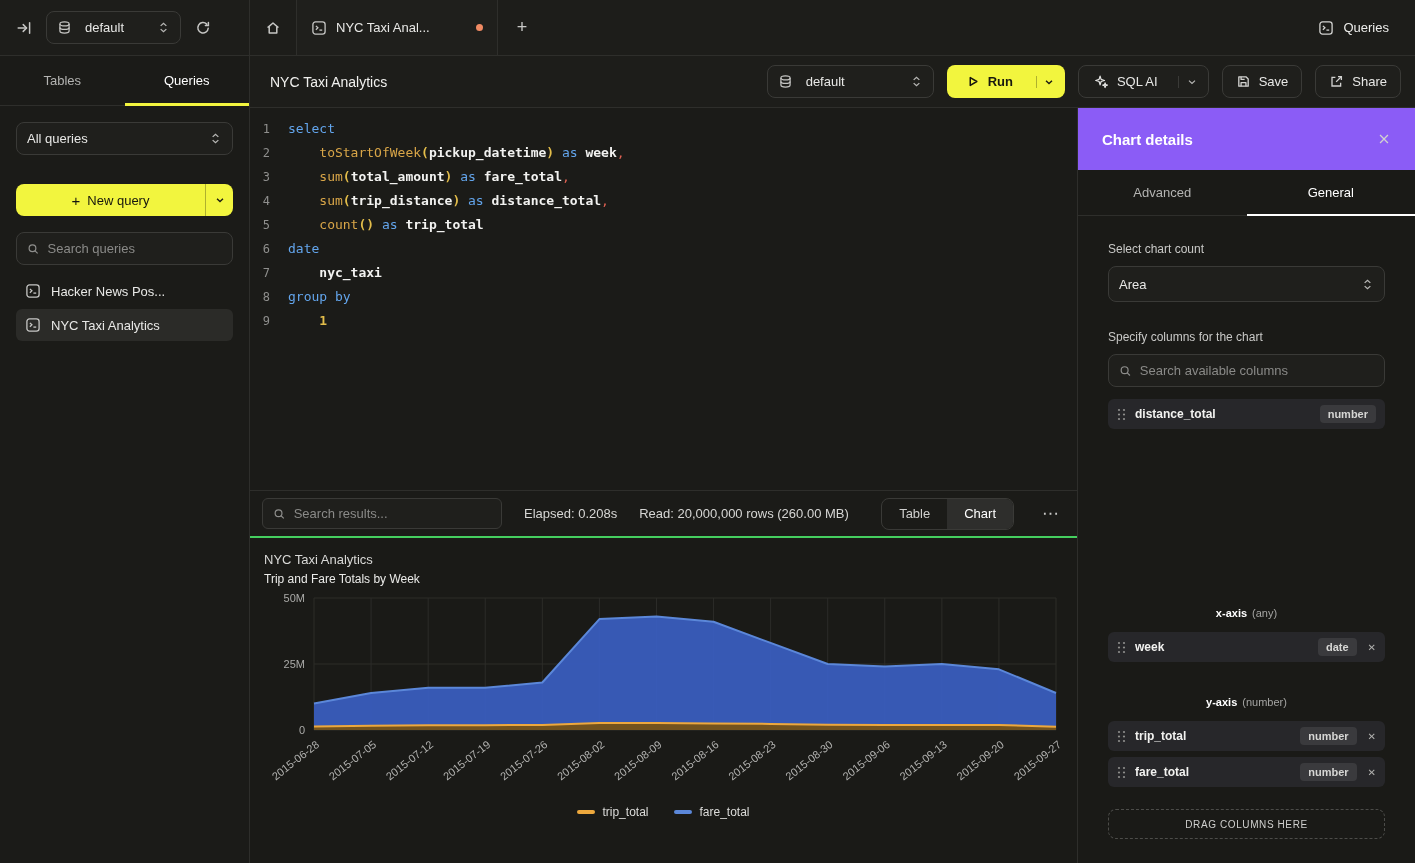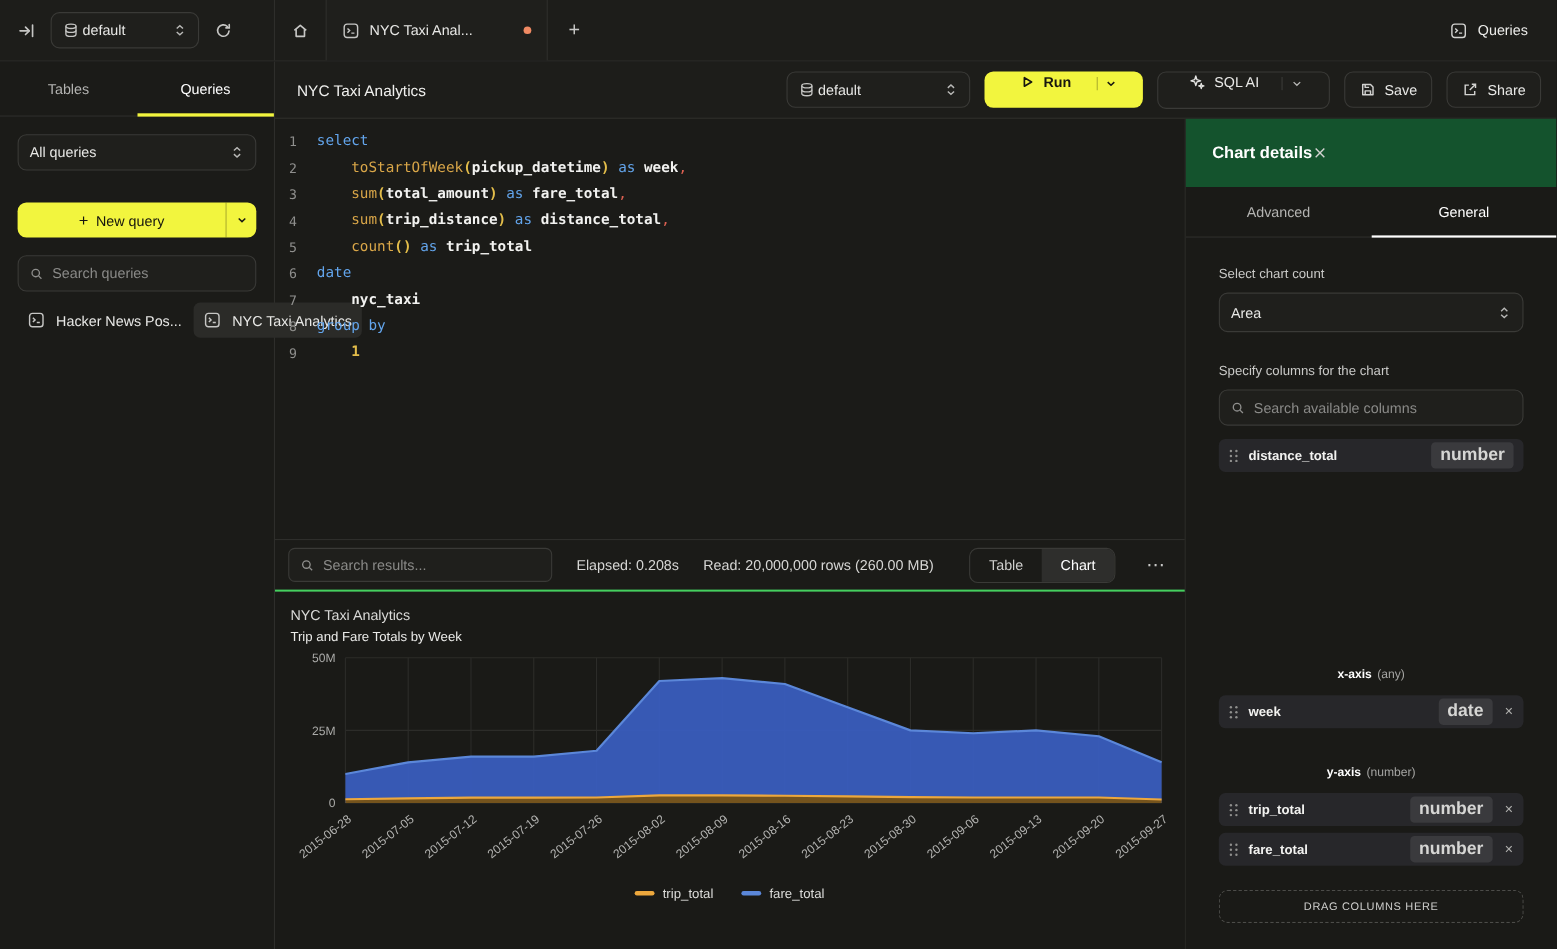--- a/index.html
+++ b/index.html
@@ -5,21 +5,21 @@
   *{box-sizing:border-box;margin:0;padding:0}
   html,body{width:1415px;height:863px;overflow:hidden}
   body{background:#1b1b18;color:#e8e8e6;font-family:"Liberation Sans",sans-serif;font-size:13px;
        --accent:#f2f53e;--border:#2e2e2b;--border-light:#3a3a37;--input:#1f1f1c}
   .app{width:1415px;height:863px;display:flex;flex-direction:column}
 
   
   .topbar{height:56px;flex:none;display:flex;align-items:center;background:#1d1d1a;border-bottom:1px solid var(--border)}
   .topbar-left{width:250px;flex:none;height:100%;display:flex;align-items:center;gap:14px;padding:0 16px;border-right:1px solid var(--border)}
   .icon-btn{display:flex;align-items:center;justify-content:center;cursor:pointer;flex:none}
-  .select{display:flex;align-items:center;gap:3px;height:33px;border:1px solid var(--border-light);border-radius:8px;padding:0 10px;background:var(--input);cursor:pointer}
+  .select{display:flex;align-items:center;gap:13px;height:33px;border:1px solid var(--border-light);border-radius:8px;padding:0 10px;background:var(--input);cursor:pointer}
   .select .chevs{margin-left:auto;display:flex}
   .tabstrip{flex:1;height:100%;display:flex;align-items:stretch;min-width:0}
   .home-tab{width:46px;display:flex;align-items:center;justify-content:center;cursor:pointer}
   .edit-tab{width:202px;display:flex;align-items:center;gap:9px;padding:0 14px;border-left:1px solid var(--border);border-right:1px solid var(--border);background:#1f1f1c;cursor:pointer}
   .edit-tab .tab-label{overflow:hidden;text-overflow:ellipsis;white-space:nowrap}
   .tab-dot{width:7px;height:7px;border-radius:50%;background:#f08a63;margin-left:auto;flex:none}
   .plus-tab{width:48px;display:flex;align-items:center;justify-content:center;font-size:18px;color:#c8c8c6;cursor:pointer}
   .topbar-right{display:flex;align-items:center;gap:9px;padding:0 26px;cursor:pointer;color:#ececea}
 
   
@@ -34,31 +34,31 @@
   .side-content{padding:16px;display:flex;flex-direction:column;min-height:0}
   .newq{margin-top:29px;height:32px;flex:none;border-radius:8px;background:var(--accent);color:#15150e;display:flex;overflow:hidden;cursor:pointer;font-weight:500}
   .newq-main{flex:1;display:flex;align-items:center;justify-content:center;gap:7px}
   .newq-plus{font-size:15px}
   .newq-divider{width:1px;background:rgba(20,20,8,.3)}
   .newq-chev{width:27px;display:flex;align-items:center;justify-content:center}
   .search-box{height:33px;flex:none;border:1px solid var(--border-light);border-radius:8px;display:flex;align-items:center;gap:8px;padding:0 10px;background:var(--input)}
   .search-box input{background:transparent;border:0;outline:0;color:#fde047;font:inherit;width:100%;min-width:0}
   .search-box input::placeholder{color:#8a8a88}
   .side-content .search-box{margin-top:16px}
-  .qlist{margin-top:10px;display:flex;flex-direction:row;gap:2px}
+  .qlist{margin-top:10px;display:flex;flex-direction:column;gap:2px}
   .qitem{height:32px;flex:none;border-radius:6px;display:flex;align-items:center;gap:10px;padding:0 9px;cursor:pointer;white-space:nowrap}
   .qitem.active{background:#2b2b28}
   .qitem span{overflow:hidden;text-overflow:ellipsis}
 
   
   .main{flex:1;display:flex;flex-direction:column;min-width:0}
   .main-header{height:52px;flex:none;display:flex;align-items:center;gap:13px;padding:0 14px 0 20px;border-bottom:1px solid var(--border);background:#1d1d1a}
   .main-title{font-size:14px;color:#f0f0ee;margin-right:auto}
   .btn{height:33px;display:flex;align-items:center;gap:8px;border:1px solid var(--border-light);border-radius:8px;padding:0 13px;background:var(--input);cursor:pointer;color:#e8e8e6}
-  .split{padding:16px;align-items:flex-end;overflow:hidden}
+  .split{padding:3px;align-items:center;overflow:hidden}
   .seg-main{display:flex;align-items:center;gap:8px;padding:0 12px}
   .seg-chev{width:27px;display:flex;align-items:center;justify-content:center;border-left:1px solid var(--border-light);cursor:pointer}
   .run-btn{background:var(--accent);border:none;color:#17170f;font-weight:600}
   .run-btn .seg-main{padding:0 15px}
   .run-btn .seg-chev{border-left:1px solid rgba(20,20,8,.3);width:26px}
 
   .content-row{flex:1;display:flex;min-height:0}
   .work{flex:1;display:flex;flex-direction:column;min-width:0;border-right:1px solid var(--border)}
 
   
@@ -86,33 +86,33 @@
   .chart-area{height:325px;flex:none;background:#1a1a17;padding:14px 14px 8px;display:flex;flex-direction:column}
   .chart-title{font-size:13px;color:#d9d9d7}
   .chart-subtitle{font-size:12px;color:#ebebe9;margin-top:5px}
   .chart-svg{margin-top:6px;flex:none}
   .legend{display:flex;justify-content:center;gap:26px;margin-top:8px}
   .legend-item{display:flex;align-items:center;gap:7px;font-size:12px;color:#dcdcda;cursor:pointer}
   .legend-swatch{width:18px;height:4px;border-radius:2px}
 
   
   .panel{width:337px;flex:none;background:#1a1a17;display:flex;flex-direction:column;min-height:0}
-  .panel-head{height:62px;flex:none;background:#14532d;display:flex;align-items:center;justify-content:flex-start;padding:0 24px}
+  .panel-head{height:62px;flex:none;background:#8b5cf6;display:flex;align-items:center;justify-content:space-between;padding:0 24px}
   .panel-title{font-size:15px;font-weight:700;color:#fff}
   .panel-tabs{height:46px;flex:none;display:flex;border-bottom:1px solid var(--border)}
   .panel-tab{flex:1;display:flex;align-items:center;justify-content:center;color:#b4b4b2;cursor:pointer;position:relative}
   .panel-tab.active{color:#fff}
   .panel-tab.active::after{content:"";position:absolute;left:0;right:0;bottom:-1px;height:2px;background:#fff}
   .panel-body{flex:1;display:flex;flex-direction:column;padding:26px 30px 24px 30px;min-height:0;overflow:hidden}
   .field-label{font-size:12px;color:#c9c9c7;margin-bottom:10px}
   .panel-select{height:36px;flex:none}
   .mt28{margin-top:28px}
   .pill{height:30px;flex:none;border-radius:6px;background:#27272a;display:flex;align-items:center;gap:9px;padding:0 9px}
   .pill-name{font-size:12px;font-weight:700;color:#f2f2f0;margin-right:auto;white-space:nowrap}
-  .badge{font-size:16px;font-weight:700;color:#d6d6d4;background:#3a3a3d;border-radius:4px;padding:3px 8px;flex:none}
+  .badge{font-size:11px;font-weight:700;color:#d6d6d4;background:#3a3a3d;border-radius:4px;padding:3px 8px;flex:none}
   .pill-close{color:#b0b0ae;font-size:10px;cursor:pointer;margin-left:2px;flex:none}
   .col-list{display:flex;flex-direction:column;gap:6px;margin-top:12px}
   .axes{margin-top:auto;display:flex;flex-direction:column}
   .axis-label{display:flex;justify-content:center;gap:5px;font-size:11px;margin-bottom:13px}
   .axis-label b{color:#fff}
   .axis-label span{color:#a5a5a3}
   .axis-cols{display:flex;flex-direction:column;gap:6px}
   .y-axis-block{margin-top:34px}
   .drop-zone{margin-top:22px;flex:none;border:1px dashed #4c4c49;border-radius:8px;height:30px;display:flex;align-items:center;justify-content:center;font-size:10px;font-weight:400;letter-spacing:.6px;color:#cfcfcd}
 </style>

